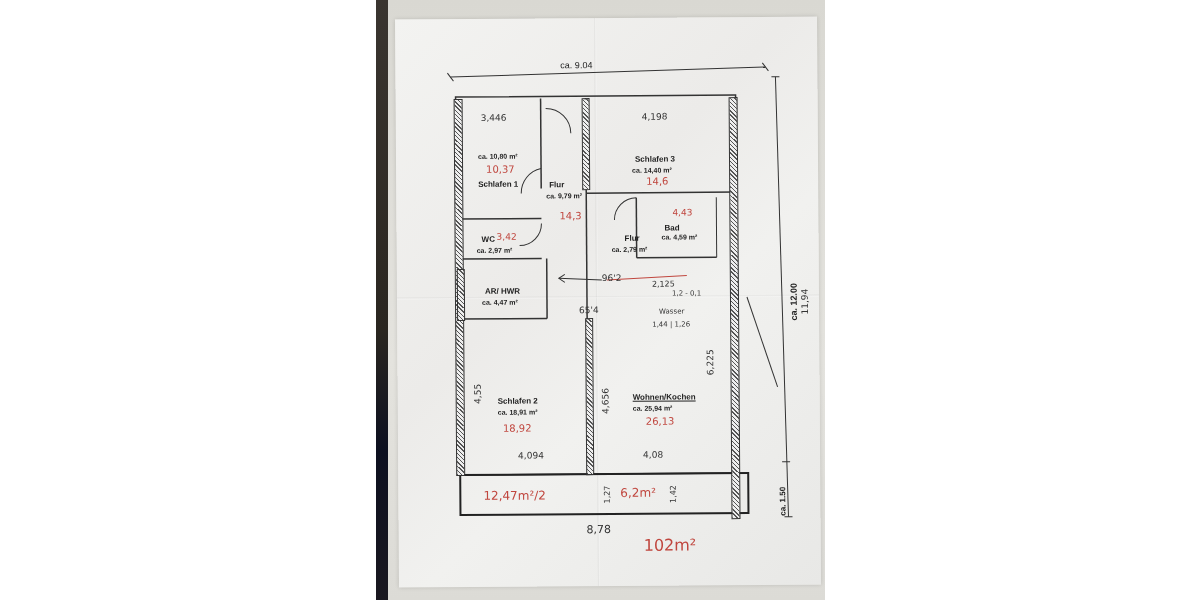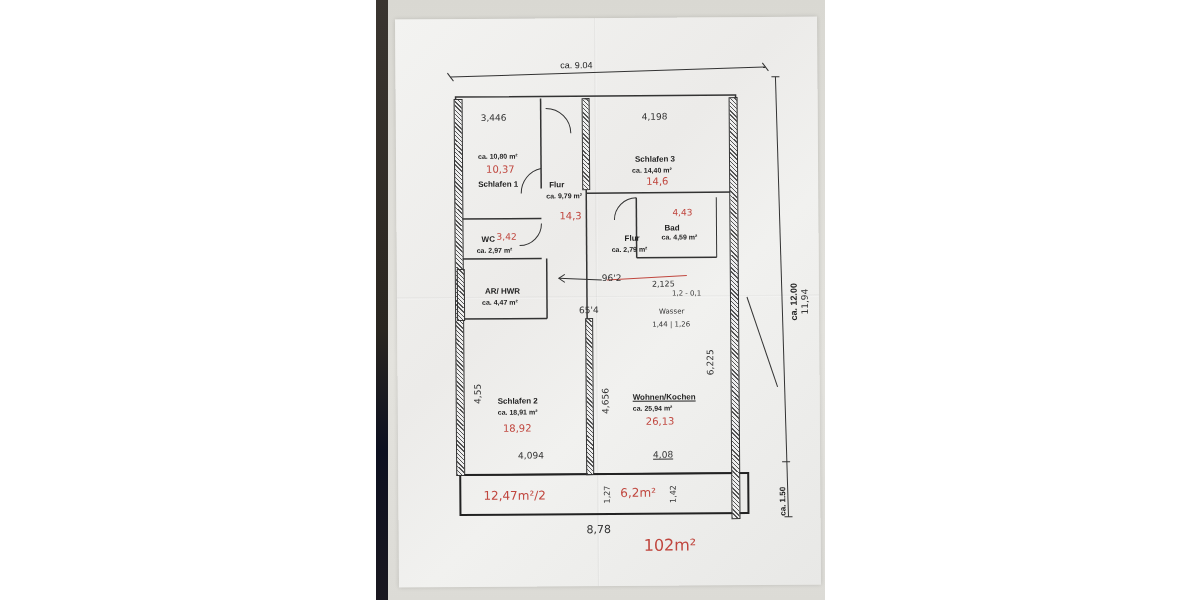--- a/index.html
+++ b/index.html
@@ -107,21 +107,21 @@
     <div class="area" style="left:100px;top:390px;">ca. 18,91 m²</div>
     <div class="hand-red" style="left:105px;top:404px;">18,92</div>
     <div class="hand-blk" style="left:70px;top:370px;transform:rotate(-90deg);">4,55</div>
     <div class="hand-blk" style="left:120px;top:432px;">4,094</div>
 
     <div class="lbl" style="left:235px;top:375px;text-decoration:underline;">Wohnen/Kochen</div>
     <div class="area" style="left:235px;top:387px;">ca. 25,94 m²</div>
     <div class="hand-red" style="left:248px;top:398px;">26,13</div>
     <div class="hand-blk" style="left:195px;top:378px;transform:rotate(-90deg);">4,656</div>
     <div class="hand-blk" style="left:300px;top:340px;transform:rotate(-90deg);">6,225</div>
-    <div class="hand-blk" style="left:255px;top:432px;text-decoration:underline;">4,08</div>
+    <div class="hand-blk" style="left:245px;top:432px;">4,08</div>
     <div class="hand-blk" style="left:255px;top:262px;font-size:8px;">2,125</div>
 
     <div class="hand-blk" style="left:275px;top:272px;font-size:7px;">1,2 - 0,1</div>
     <div class="hand-blk" style="left:262px;top:290px;font-size:7px;">Wasser</div>
     <div class="hand-blk" style="left:255px;top:303px;font-size:7px;">1,44 | 1,26</div>
     <div class="hand-blk" style="left:182px;top:287px;">65'4</div>
     <div class="hand-blk" style="left:205px;top:255px;">96'2</div>
 
     <div class="hand-red" style="left:85px;top:470px;font-size:12px;">12,47m²/2</div>
     <div class="hand-red" style="left:222px;top:468px;font-size:12px;">6,2m²</div>

